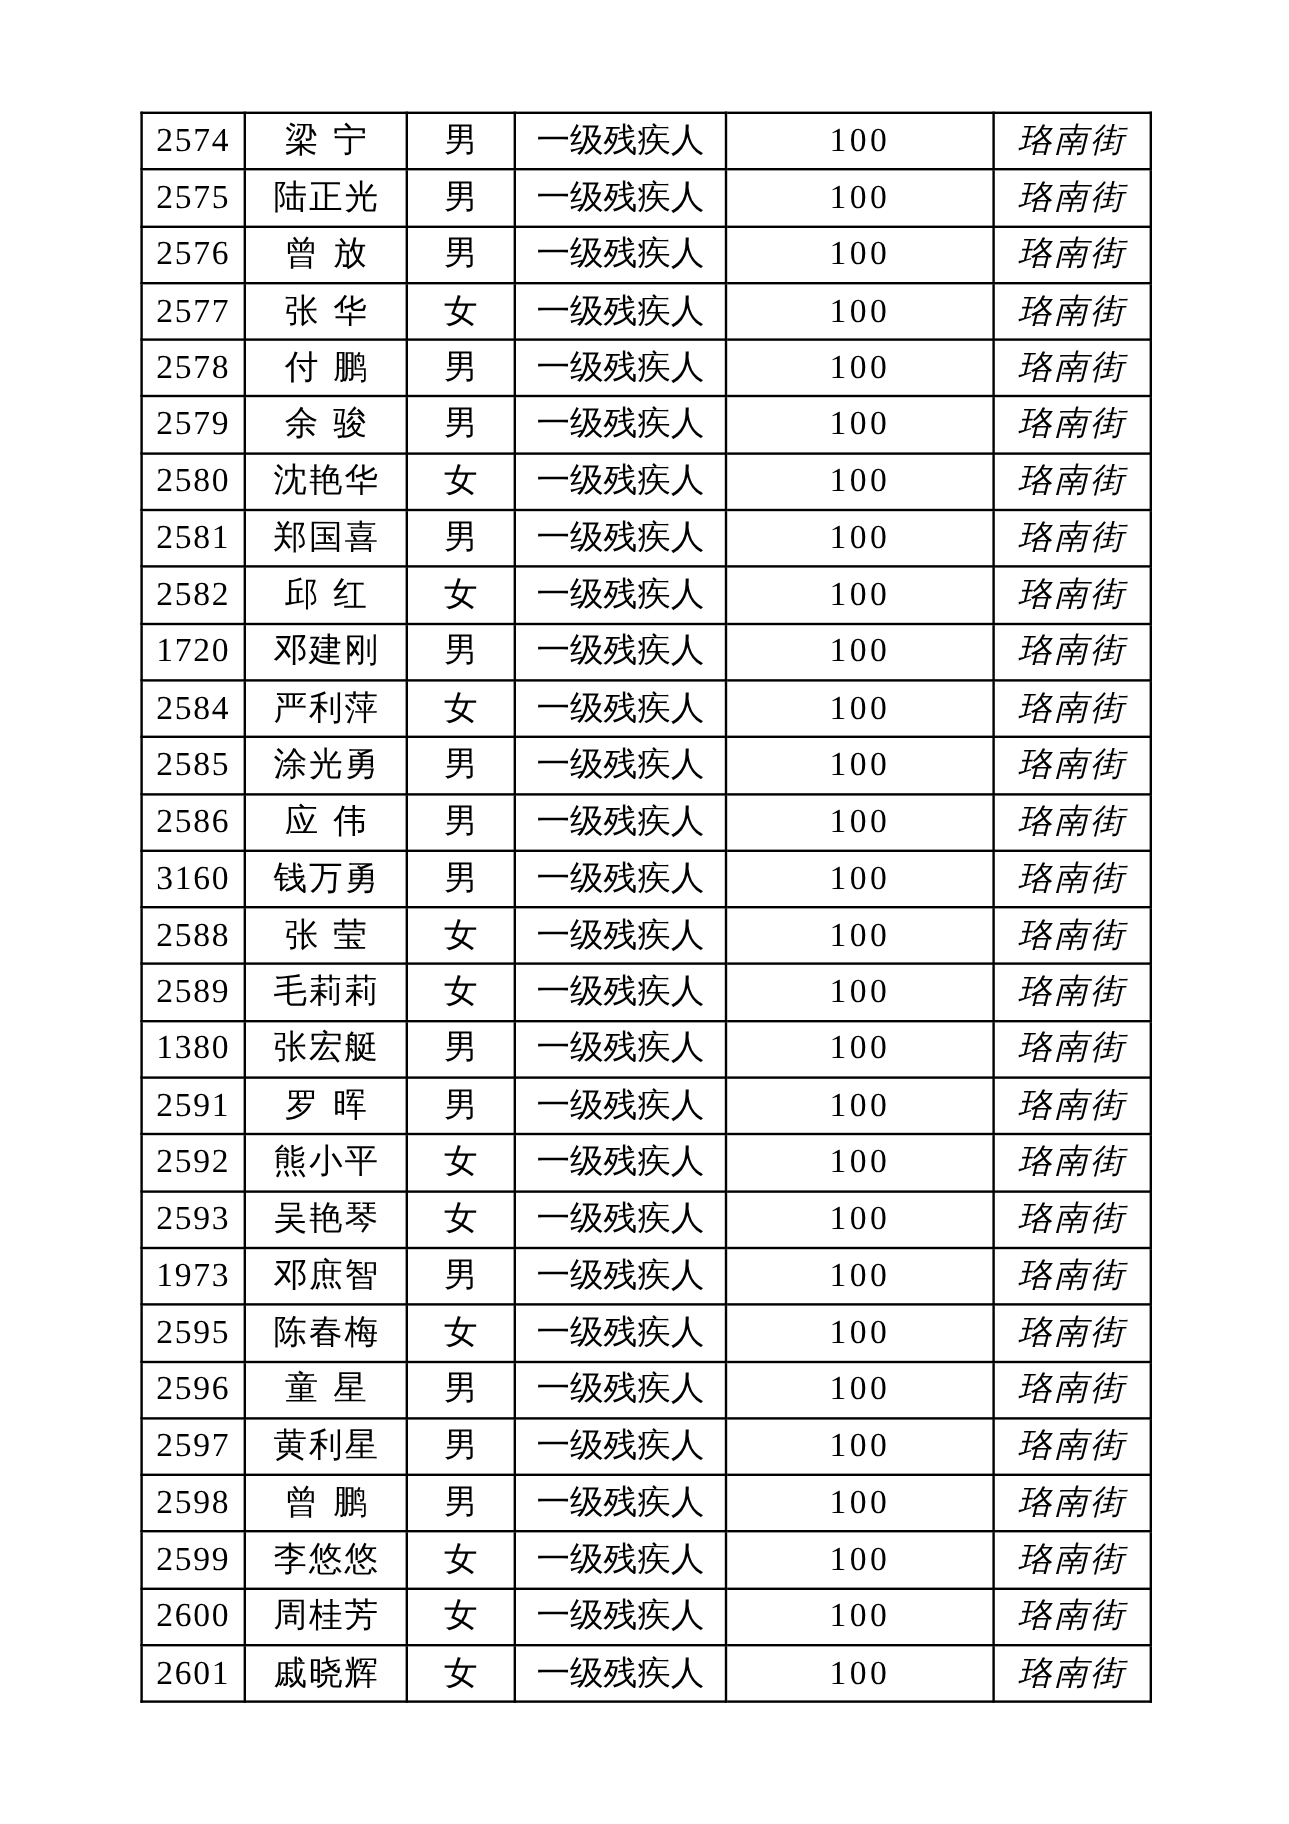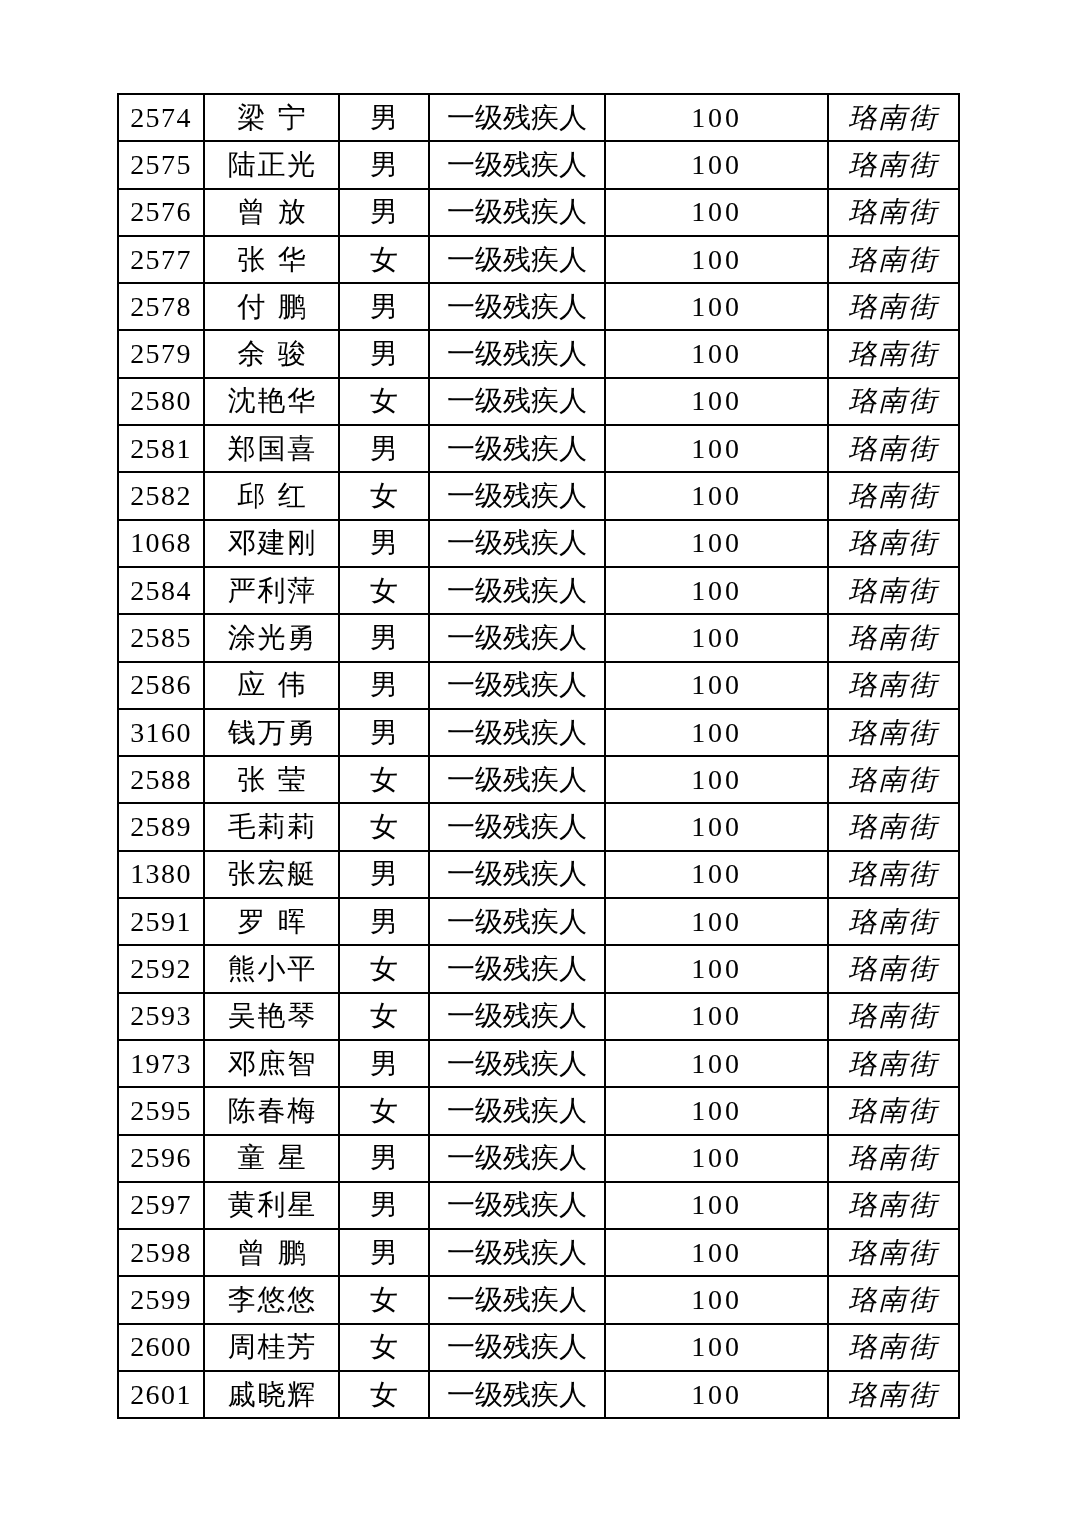--- a/index.html
+++ b/index.html
@@ -133,21 +133,21 @@
   </tr>
         <tr>
     <td class="c-id">2582</td>
     <td class="c-name sp2">邱红</td>
     <td class="c-gender">女</td>
     <td class="c-cat">一级残疾人</td>
     <td class="c-amt">100</td>
     <td class="c-street">珞南街</td>
   </tr>
         <tr>
-    <td class="c-id">1068</td>
+    <td class="c-id">1720</td>
     <td class="c-name sp3">邓建刚</td>
     <td class="c-gender">男</td>
     <td class="c-cat">一级残疾人</td>
     <td class="c-amt">100</td>
     <td class="c-street">珞南街</td>
   </tr>
         <tr>
     <td class="c-id">2584</td>
     <td class="c-name sp3">严利萍</td>
     <td class="c-gender">女</td>

